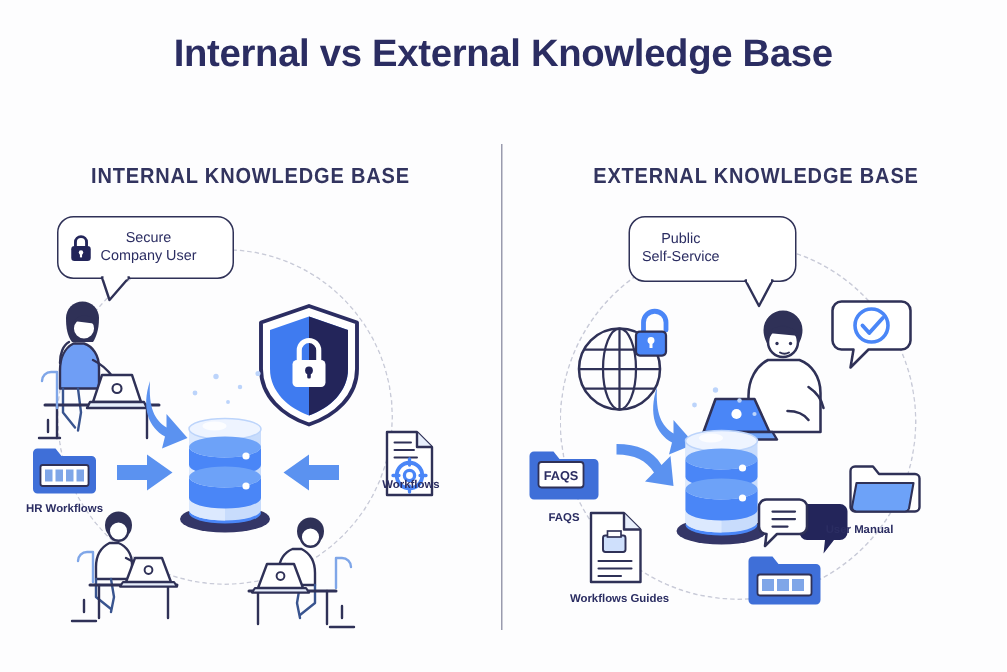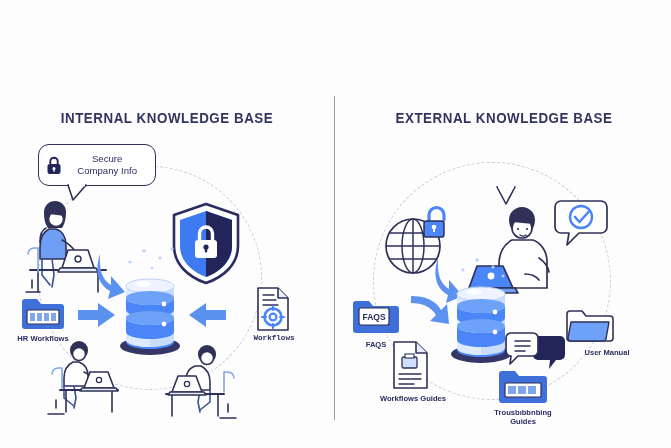--- a/index.html
+++ b/index.html
@@ -72,23 +72,23 @@
     border: 1.1px dashed #c9cbd8;
     border-radius: 50%;
   }
   .bubble {
     position: absolute;
     background: #ffffff;
     border: 1.6px solid #2f3157;
     border-radius: 11px;
     display: flex;
     align-items: center;
-    justify-content: flex-end;
+    justify-content: flex-start;
     gap: 5px;
-    padding: 5px 18px;
+    padding: 5px 8px;
     box-sizing: border-box;
   }
   .bubble-text {
     font-size: 9.6px;
     line-height: 12px;
     color: #2b2d62;
     text-align: center;
     font-family: "Liberation Sans", sans-serif;
     font-weight: normal;
   }
@@ -104,20 +104,21 @@
   }
   .cap-label.wrap { white-space: normal; }
   svg { display: block; overflow: visible; }
   .node { position: absolute; }
 </style>
 </head>
 <body>
 
 <div class="poster">
 
+  <div class="title">Internal vs External Knowledge Base</div>
 
   <div class="divider"></div>
 
   <div class="panel panel-left">
     <div class="panel-heading">INTERNAL KNOWLEDGE BASE</div>
 
     <div class="stage">
 
       <div class="dashed-circle" style="left:38px; top:22px; width:222px; height:222px;"></div>
 
@@ -125,21 +126,21 @@
         <span class="node" style="left:7px; top:11px;">
           <svg width="16" height="19" viewBox="0 0 16 19">
             <rect x="1.5" y="8" width="13" height="10" rx="2.2" fill="#23255a"></rect>
             <path d="M4.3 8 V5.4 A3.7 3.7 0 0 1 11.7 5.4 V8" fill="none" stroke="#23255a" stroke-width="1.9"></path>
             <circle cx="8" cy="12.4" r="1.5" fill="#ffffff"></circle>
             <rect x="7.3" y="12.6" width="1.4" height="3" fill="#ffffff"></rect>
           </svg>
         </span>
         <div style="margin-left:20px;">
           <div class="bubble-text">Secure</div>
-          <div class="bubble-text">Company Info</div>
+          <div class="bubble-text">Company User</div>
         </div>
       </div>
       <span class="node" style="left:66px; top:41px;">
         <svg width="22" height="16" viewBox="0 0 22 16">
           <path d="M2 0 L20 0 L7 15 Z" fill="#ffffff" stroke="#2f3157" stroke-width="1.6" stroke-linejoin="round"></path>
           <path d="M3 0 L19 0" stroke="#ffffff" stroke-width="2.4"></path>
         </svg>
       </span>
 
       <span class="node" style="left:24px; top:52px;">
@@ -246,21 +247,21 @@
       <span class="node" style="left:254px; top:142px;">
         <svg width="38" height="46" viewBox="0 0 38 46">
           <path d="M4 2 l20 0 l10 10 l0 32 l-30 0 z" fill="#ffffff" stroke="#2f3157" stroke-width="1.6" stroke-linejoin="round"></path>
           <path d="M24 2 l0 10 l10 0" fill="#e8effc" stroke="#2f3157" stroke-width="1.6" stroke-linejoin="round"></path>
           <path d="M9 9 l11 0 M9 14 l13 0 M9 19 l15 0" stroke="#2f3157" stroke-width="1.3" stroke-linecap="round"></path>
           <circle cx="19" cy="31" r="8.5" fill="none" stroke="#4a86f7" stroke-width="2.6"></circle>
           <circle cx="19" cy="31" r="3.4" fill="none" stroke="#4a86f7" stroke-width="2.2"></circle>
           <path d="M19 20 l0 4 M19 38 l0 4 M8 31 l4 0 M26 31 l4 0" stroke="#4a86f7" stroke-width="2.2" stroke-linecap="round"></path>
         </svg>
       </span>
-      <div class="cap-label" style="left:244px; top:190px; width:60px;font-family:Liberation Mono, monospace;">Workflows</div>
+      <div class="cap-label" style="left:244px; top:174px; width:60px;">Workflows</div>
 
       <span class="node" style="left:40px; top:196px;">
         <svg width="84" height="78" viewBox="0 0 84 78">
           <g fill="none" stroke="#2f3157" stroke-width="1.6" stroke-linecap="round" stroke-linejoin="round">
             <path d="M30 10 a9 9 0 0 1 18 0 c0 3 -1 5 -2 6 l-14 0 c-1 -1 -2 -3 -2 -6 z" fill="#2f3157" stroke="none"></path>
             <circle cx="39" cy="14" r="6.5" fill="#ffffff" stroke="#2f3157"></circle>
             <path d="M33 22 c-6 3 -9 9 -9 16 l0 8 l24 0 l0 -10 c0 -7 -4 -12 -9 -14 z" fill="#ffffff" stroke="#2f3157"></path>
             <path d="M44 32 c6 3 11 6 14 9" stroke="#2f3157"></path>
             <path d="M24 46 l0 12 l10 8" stroke="#39548f"></path>
             <path d="M34 46 l2 12 l-2 10" stroke="#39548f"></path>
@@ -302,20 +303,26 @@
     </div>
   </div>
 
   <div class="panel panel-right">
     <div class="panel-heading">EXTERNAL KNOWLEDGE BASE</div>
 
     <div class="stage">
 
       <div class="dashed-circle" style="left:36px; top:18px; width:236px; height:236px;"></div>
 
+      <div class="bubble" style="left:82px; top:0px; width:112px; height:44px;">
+        <div>
+          <div class="bubble-text">Public</div>
+          <div class="bubble-text">Self-Service</div>
+        </div>
+      </div>
       <span class="node" style="left:158px; top:43px;">
         <svg width="22" height="18" viewBox="0 0 22 18">
           <path d="M2 0 L20 0 L11 17 Z" fill="#ffffff" stroke="#2f3157" stroke-width="1.6" stroke-linejoin="round"></path>
           <path d="M3 0 L19 0" stroke="#ffffff" stroke-width="2.4"></path>
         </svg>
       </span>
 
       <span class="node" style="left:44px; top:58px;">
         <svg width="80" height="76" viewBox="0 0 80 76">
           <circle cx="32" cy="44" r="27" fill="none" stroke="#2f3157" stroke-width="1.7"></circle>
@@ -427,29 +434,25 @@
 
       <span class="node" style="left:160px; top:222px;">
         <svg width="52" height="40" viewBox="0 0 52 40">
           <path d="M2 8 a3 3 0 0 1 3 -3 l13 0 l4 5 l25 0 a3 3 0 0 1 3 3 l0 21 a3 3 0 0 1 -3 3 l-42 0 a3 3 0 0 1 -3 -3 z" fill="#3f6fd8"></path>
           <rect x="8" y="17" width="36" height="14" rx="1.6" fill="#ffffff" stroke="#2f3157" stroke-width="1.2"></rect>
           <rect x="11" y="20" width="8" height="8" fill="#7fa6e8"></rect>
           <rect x="21" y="20" width="8" height="8" fill="#7fa6e8"></rect>
           <rect x="31" y="20" width="8" height="8" fill="#7fa6e8"></rect>
         </svg>
       </span>
-      <div class="cap-label wrap" style="left:140px; top:264px; width:92px;">
-        <div>Trousbıbbnbing</div>
-        <div>Guides</div>
-      </div>
 
       <span class="node" style="left:228px; top:162px;">
         <svg width="48" height="38" viewBox="0 0 48 38">
           <path d="M2 8 a3 3 0 0 1 3 -3 l12 0 l4 5 l24 0 a3 3 0 0 1 3 3 l0 19 a3 3 0 0 1 -3 3 l-40 0 a3 3 0 0 1 -3 -3 z" fill="#ffffff" stroke="#2f3157" stroke-width="1.6" stroke-linejoin="round"></path>
           <path d="M6 16 l38 0 l-3 17 a3 3 0 0 1 -3 2 l-32 0 a3 3 0 0 1 -3 -3 z" fill="#6da2f8" stroke="#2f3157" stroke-width="1.4" stroke-linejoin="round"></path>
         </svg>
       </span>
-      <div class="cap-label" style="left:232px; top:204px; width:76px;">User Manual</div>
+      <div class="cap-label" style="left:198px; top:204px; width:76px;">User Manual</div>
 
     </div>
   </div>
 
 </div>
 
 </body></html>

